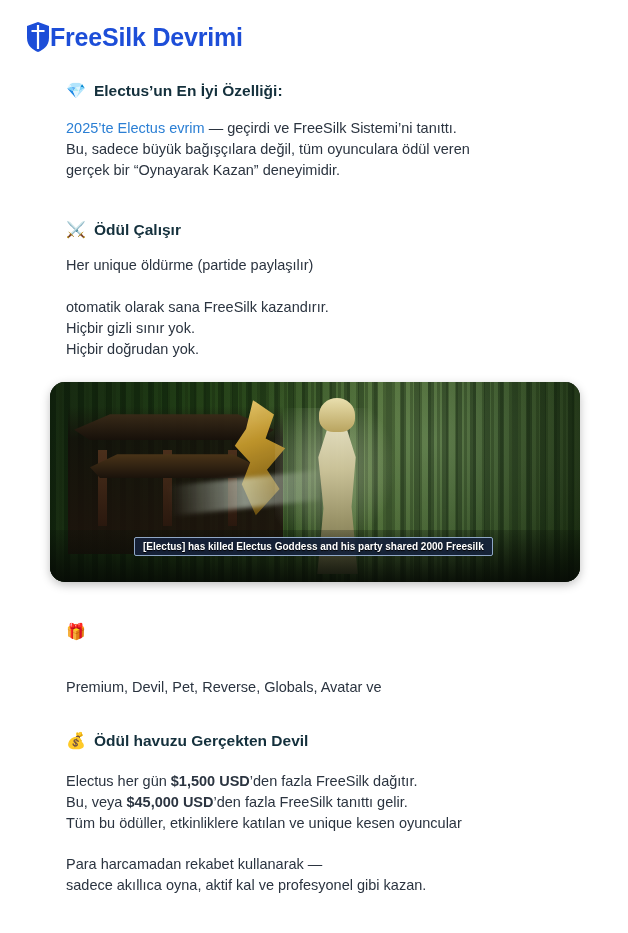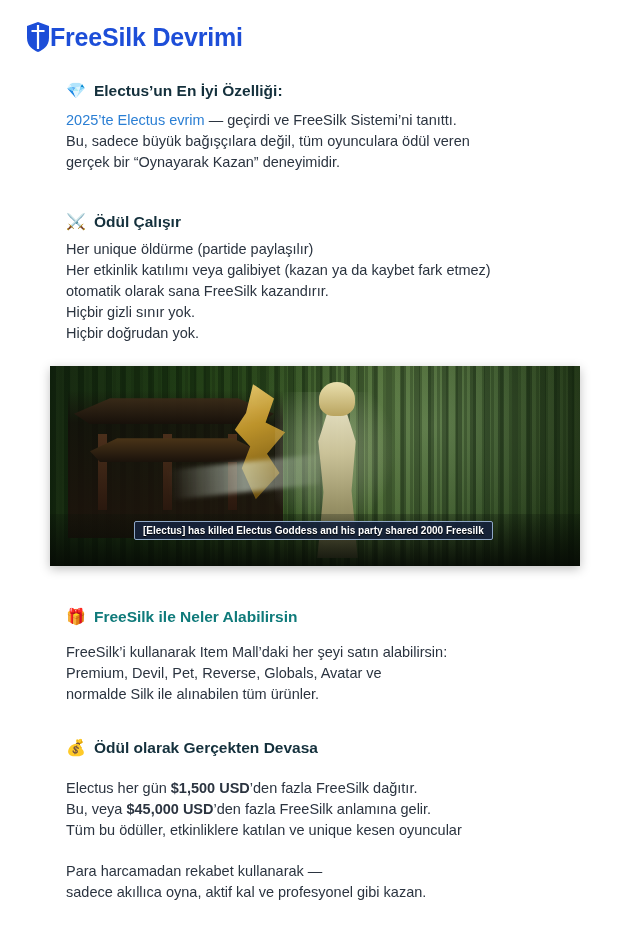--- a/index.html
+++ b/index.html
@@ -69,31 +69,31 @@
     line-height: 1.45;
     color: #2b3440;
     font-family: "Liberation Sans", sans-serif;
   }
   .para .link {
     color: #2b7fd4;
   }
   .para b { font-weight: bold; }
 
   .block-1 { margin-top: 30px; }
-  .block-1 .para { margin-top: 10px; }
+  .block-1 .para { margin-top: 18px; }
 
   .block-2 { margin-top: 40px; }
-  .block-2 .para { margin-top: 8px; }
+  .block-2 .para { margin-top: 16px; }
 
   
   .shot-wrap {
     margin: 22px 0 0 -16px;
     width: 530px;
     height: 200px;
-    border-radius: 0;
+    border-radius: 15px;
     overflow: hidden;
     box-shadow: 0 3px 10px rgba(0,0,0,0.25);
     position: relative;
     background: #0a1207;
   }
   .shot {
     position: absolute;
     inset: 0;
     background:
       radial-gradient(circle at 72% 30%, rgba(200,230,180,0.35), rgba(0,0,0,0) 45%),
@@ -240,21 +240,21 @@
       </div>
     </div>
 
     <div class="block-2">
       <div class="sec-head dark">
         <span class="emoji">⚔️</span>
         <span>Ödül Çalışır</span>
       </div>
       <div class="para">
         <span>Her unique öldürme (partide paylaşılır)</span><br>
-        <span>Her etkinlik katılımı veya galibiyet (kazan ya da kaybet fark etmez)</span><br>
+        <br>
         <span>otomatik olarak sana FreeSilk kazandırır.</span><br>
         <span>Hiçbir gizli sınır yok.</span><br>
         <span>Hiçbir doğrudan yok.</span>
       </div>
     </div>
 
     <div class="shot-wrap">
       <div class="shot"></div>
       <div class="trees"></div>
       <div class="pagoda">
@@ -269,37 +269,35 @@
         <span class="body"></span>
         <span class="hair"></span>
       </div>
       <div class="ground"></div>
       <div class="chat-line">[Electus] has killed Electus Goddess and his party shared 2000 Freesilk</div>
     </div>
 
     <div class="block-3">
       <div class="sec-head teal">
         <span class="emoji">🎁</span>
-        <span>FreeSilk ile Neler Alabilirsin</span>
       </div>
       <div class="para">
-        <span>FreeSilk’i kullanarak Item Mall’daki her şeyi satın alabilirsin:</span><br>
+        <br>
         <span>Premium, Devil, Pet, Reverse, Globals, Avatar ve</span><br>
-        <span>normalde Silk ile alınabilen tüm ürünler.</span>
       </div>
     </div>
 
     <div class="block-4">
       <div class="sec-head dark">
         <span class="emoji">💰</span>
-        <span>Ödül olarak Gerçekten Devasa</span>
+        <span>Ödül havuzu Gerçekten Devil</span>
       </div>
       <div class="para">
         <span>Electus her gün </span><b>$1,500 USD</b><span>’den fazla FreeSilk dağıtır.</span><br>
-        <span>Bu, veya </span><b>$45,000 USD</b><span>’den fazla FreeSilk anlamına gelir.</span><br>
+        <span>Bu, veya </span><b>$45,000 USD</b><span>’den fazla FreeSilk tanıttı gelir.</span><br>
         <span>Tüm bu ödüller, etkinliklere katılan ve unique kesen oyuncular</span><br>
       </div>
       <div class="para second">
         <span>Para harcamadan rekabet kullanarak —</span><br>
         <span>sadece akıllıca oyna, aktif kal ve profesyonel gibi kazan.</span>
       </div>
     </div>
 
   </div>
 </div>

